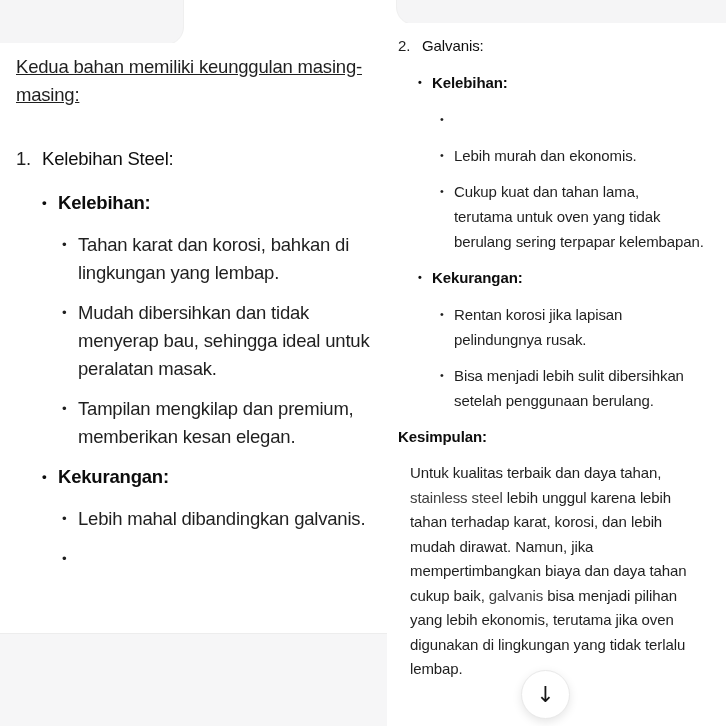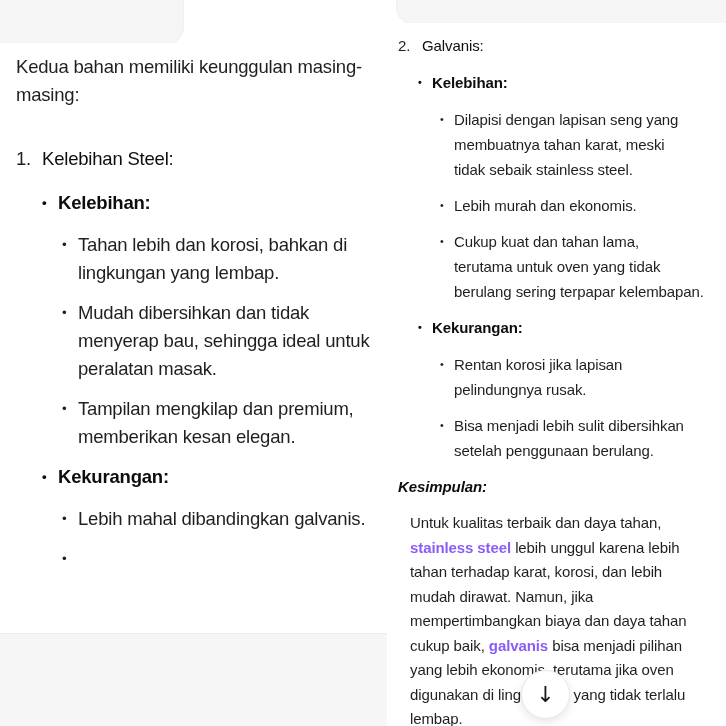--- a/index.html
+++ b/index.html
@@ -36,21 +36,21 @@
     left: 0; top: 43px; width: 362px; height: 590px;
     padding: 10px 8px 0 16px;
     font-size: 18.5px; line-height: 28px; letter-spacing: -0.2px;
   }
   .panel-right {
     left: 390px; top: 23px; width: 328px; height: 703px;
     padding: 10px 0 0 8px;
     font-size: 15px; line-height: 25px; letter-spacing: -0.1px;
   }
 
-  .intro { margin: 0 0 36px 0; white-space: pre-line; }
+  .intro { margin: 0 0 36px 0; white-space: pre-line; text-decoration: underline; }
 
   .num-row { display: flex; }
   .panel-left  .num-row { margin: 0 0 16px 0; }
   .panel-right .num-row { margin: 0 0 12px 0; }
   .num { flex: none; }
   .panel-left  .num { width: 26px; }
   .panel-right .num { width: 24px; }
   .num-title { font-weight: 400; color: #0d0d0d; }
 
   .sec-head { display: flex; font-weight: 700; color: #0d0d0d; }
@@ -65,23 +65,23 @@
 
   .bullets { margin: 0; padding: 0; list-style: none; }
   .panel-left  .bullets { margin-left: 46px; }
   .panel-right .bullets { margin-left: 42px; }
   .b-item { display: flex; }
   .panel-left  .b-item { margin-bottom: 12px; }
   .panel-right .b-item { margin-bottom: 11px; }
   .b-text { white-space: pre-line; }
 
   .conclusion { margin-top: 4px; }
-  .conclusion-heading { font-weight: 700; color: #0d0d0d; line-height: 25px; font-style: italic; }
+  .conclusion-heading { font-weight: 700; color: #0d0d0d; line-height: 25px; }
   .conclusion-text { margin: 12px; white-space: pre-line; line-height: 24.5px; }
-  .conclusion-text strong { font-weight: 700; color: #8b5cf6; }
+  .conclusion-text strong { font-weight: 400; color: #404040; }
 
   
   .scroll-down {
     position: absolute;
     left: 521px; top: 670px;
     width: 49px; height: 49px;
     border-radius: 50%;
     background: #ffffff;
     border: 1px solid #e9e9e9;
     box-shadow: 0 3px 10px rgba(0,0,0,0.10);
@@ -108,21 +108,21 @@
   </div>
   <div>
       <div class="section">
         <div class="sec-head">
           <span class="b-marker">•</span>
           <span>Kelebihan:</span>
         </div>
         <ul class="bullets">
           <li class="b-item">
             <span class="b-marker">•</span>
-            <span class="b-text">Tahan lebih dan korosi, bahkan di
+            <span class="b-text">Tahan karat dan korosi, bahkan di
 lingkungan yang lembap.</span>
           </li>
           <li class="b-item">
             <span class="b-marker">•</span>
             <span class="b-text">Mudah dibersihkan dan tidak
 menyerap bau, sehingga ideal untuk
 peralatan masak.</span>
           </li>
           <li class="b-item">
             <span class="b-marker">•</span>
@@ -156,23 +156,20 @@
   </div>
   <div>
       <div class="section">
         <div class="sec-head">
           <span class="b-marker">•</span>
           <span>Kelebihan:</span>
         </div>
         <ul class="bullets">
           <li class="b-item">
             <span class="b-marker">•</span>
-            <span class="b-text">Dilapisi dengan lapisan seng yang
-membuatnya tahan karat, meski
-tidak sebaik stainless steel.</span>
           </li>
           <li class="b-item">
             <span class="b-marker">•</span>
             <span class="b-text">Lebih murah dan ekonomis.</span>
           </li>
           <li class="b-item">
             <span class="b-marker">•</span>
             <span class="b-text">Cukup kuat dan tahan lama,
 terutama untuk oven yang tidak
 berulang sering terpapar kelembapan.</span>

